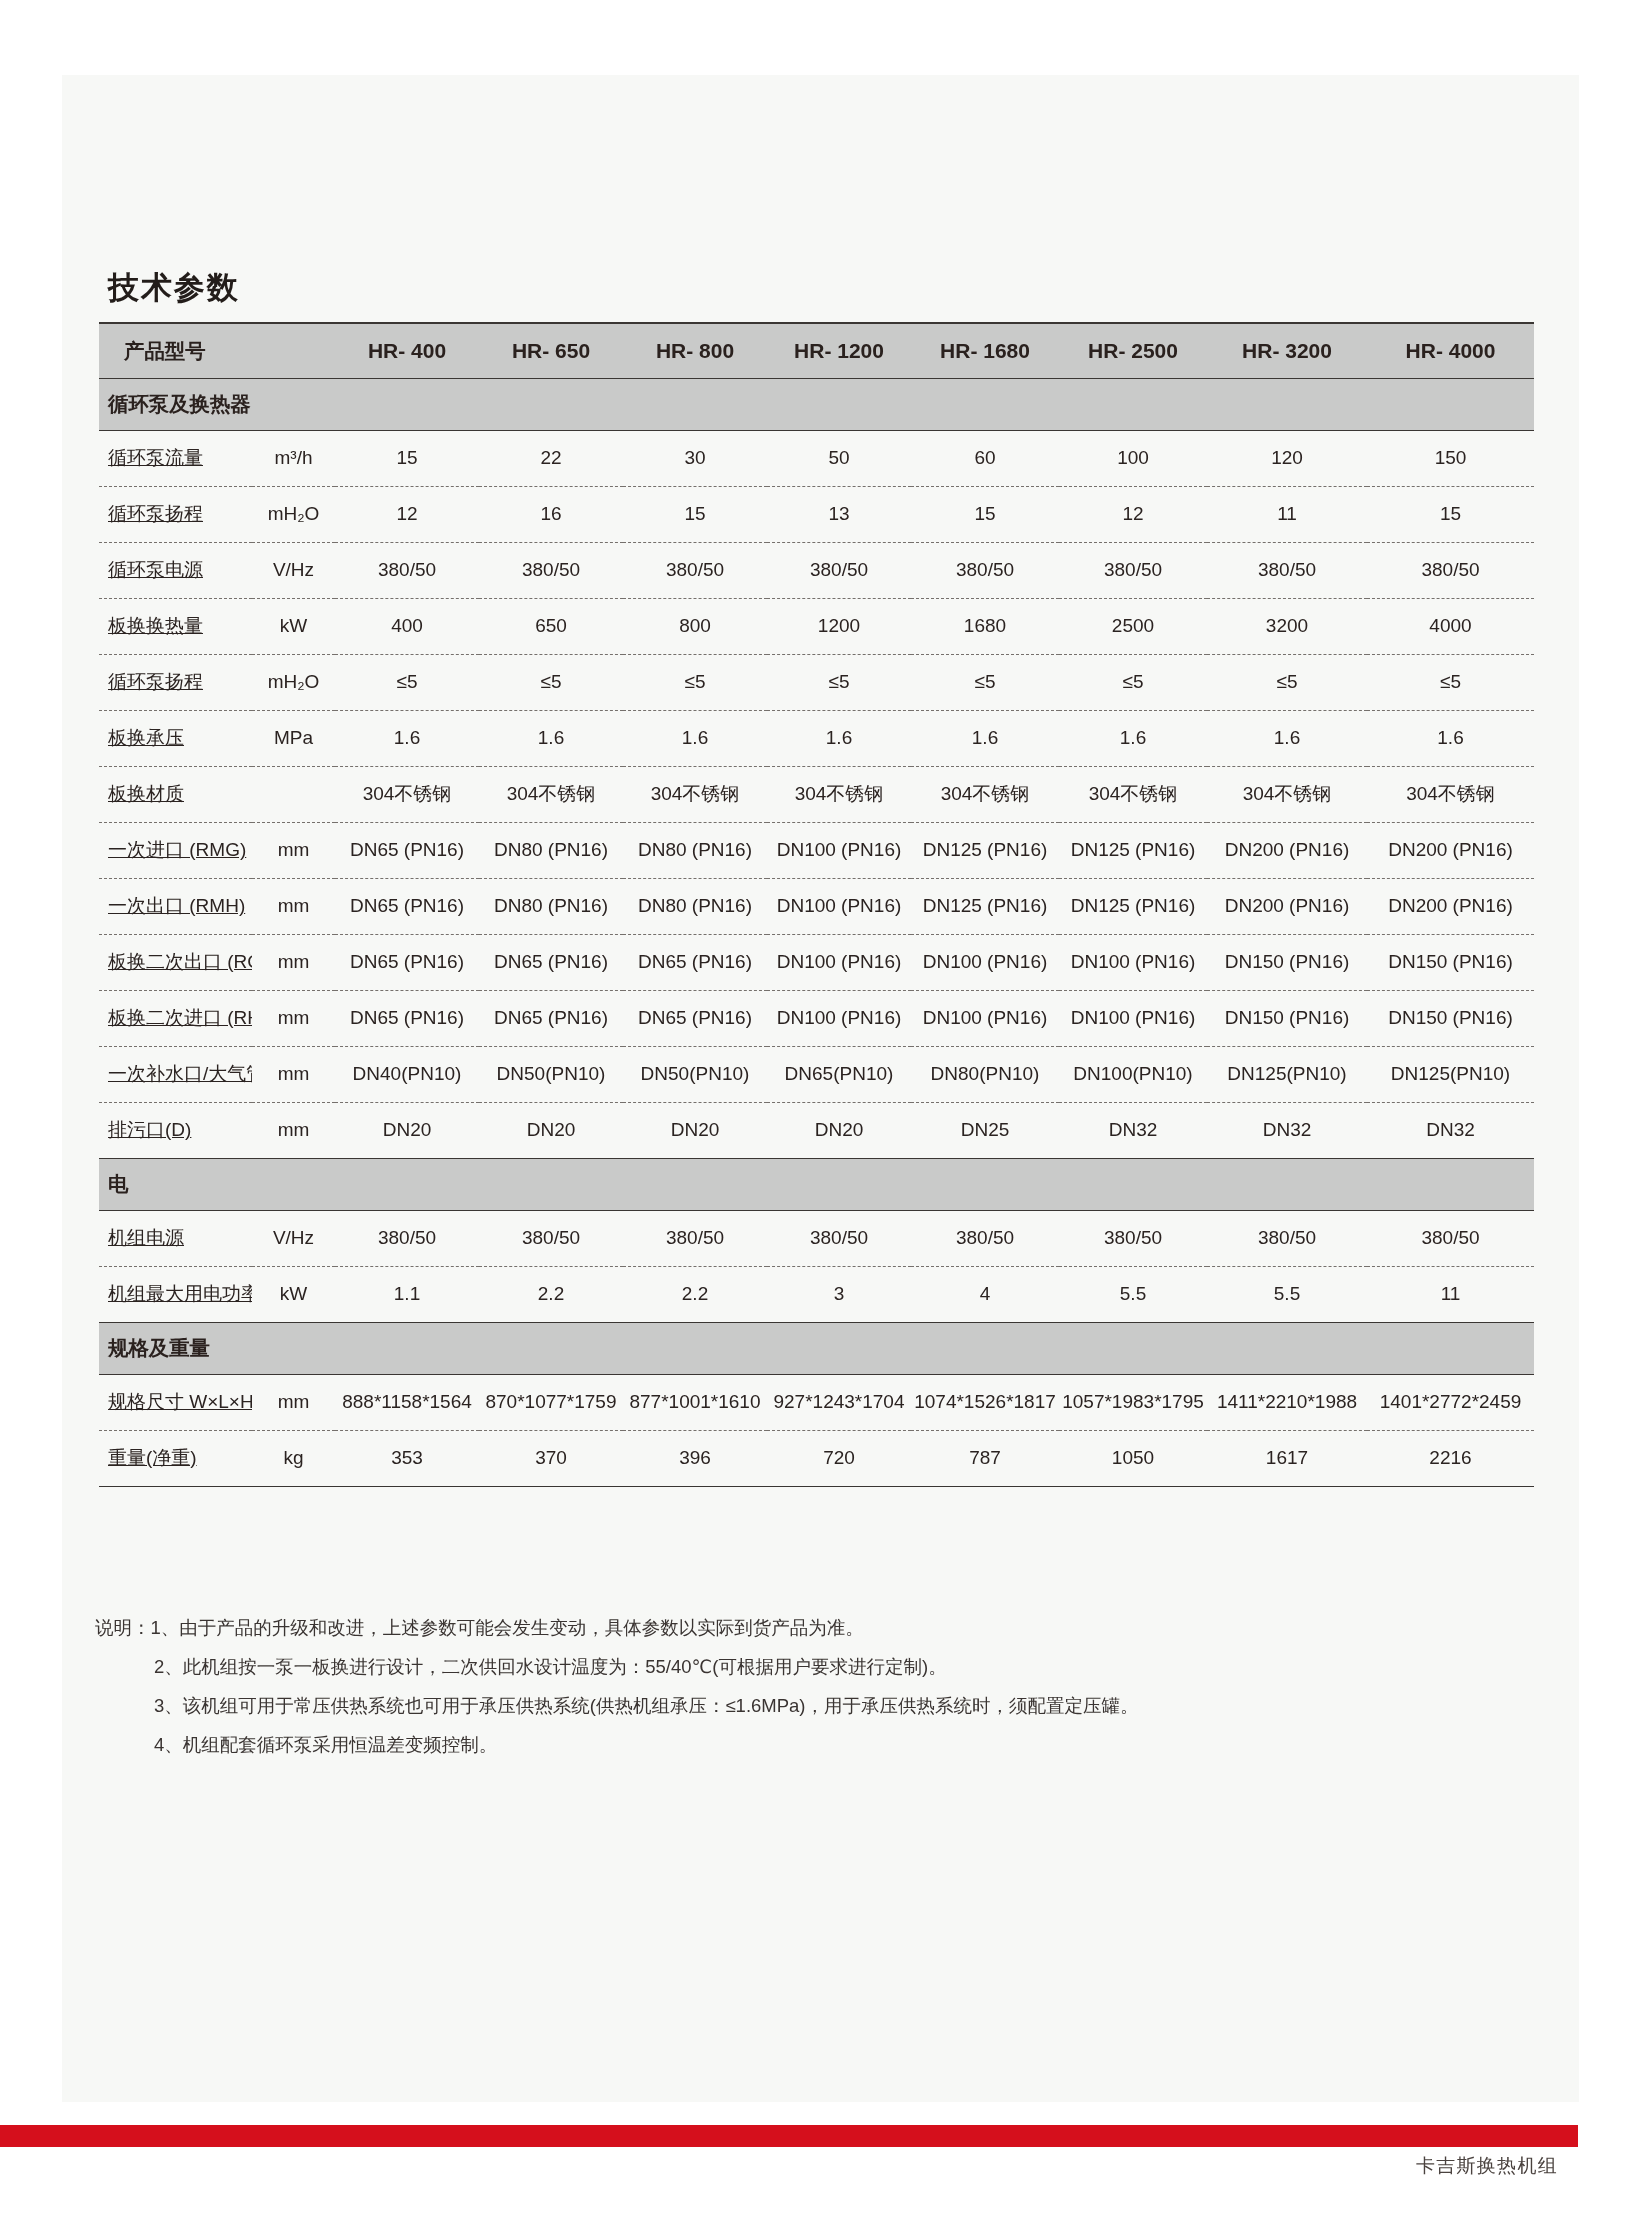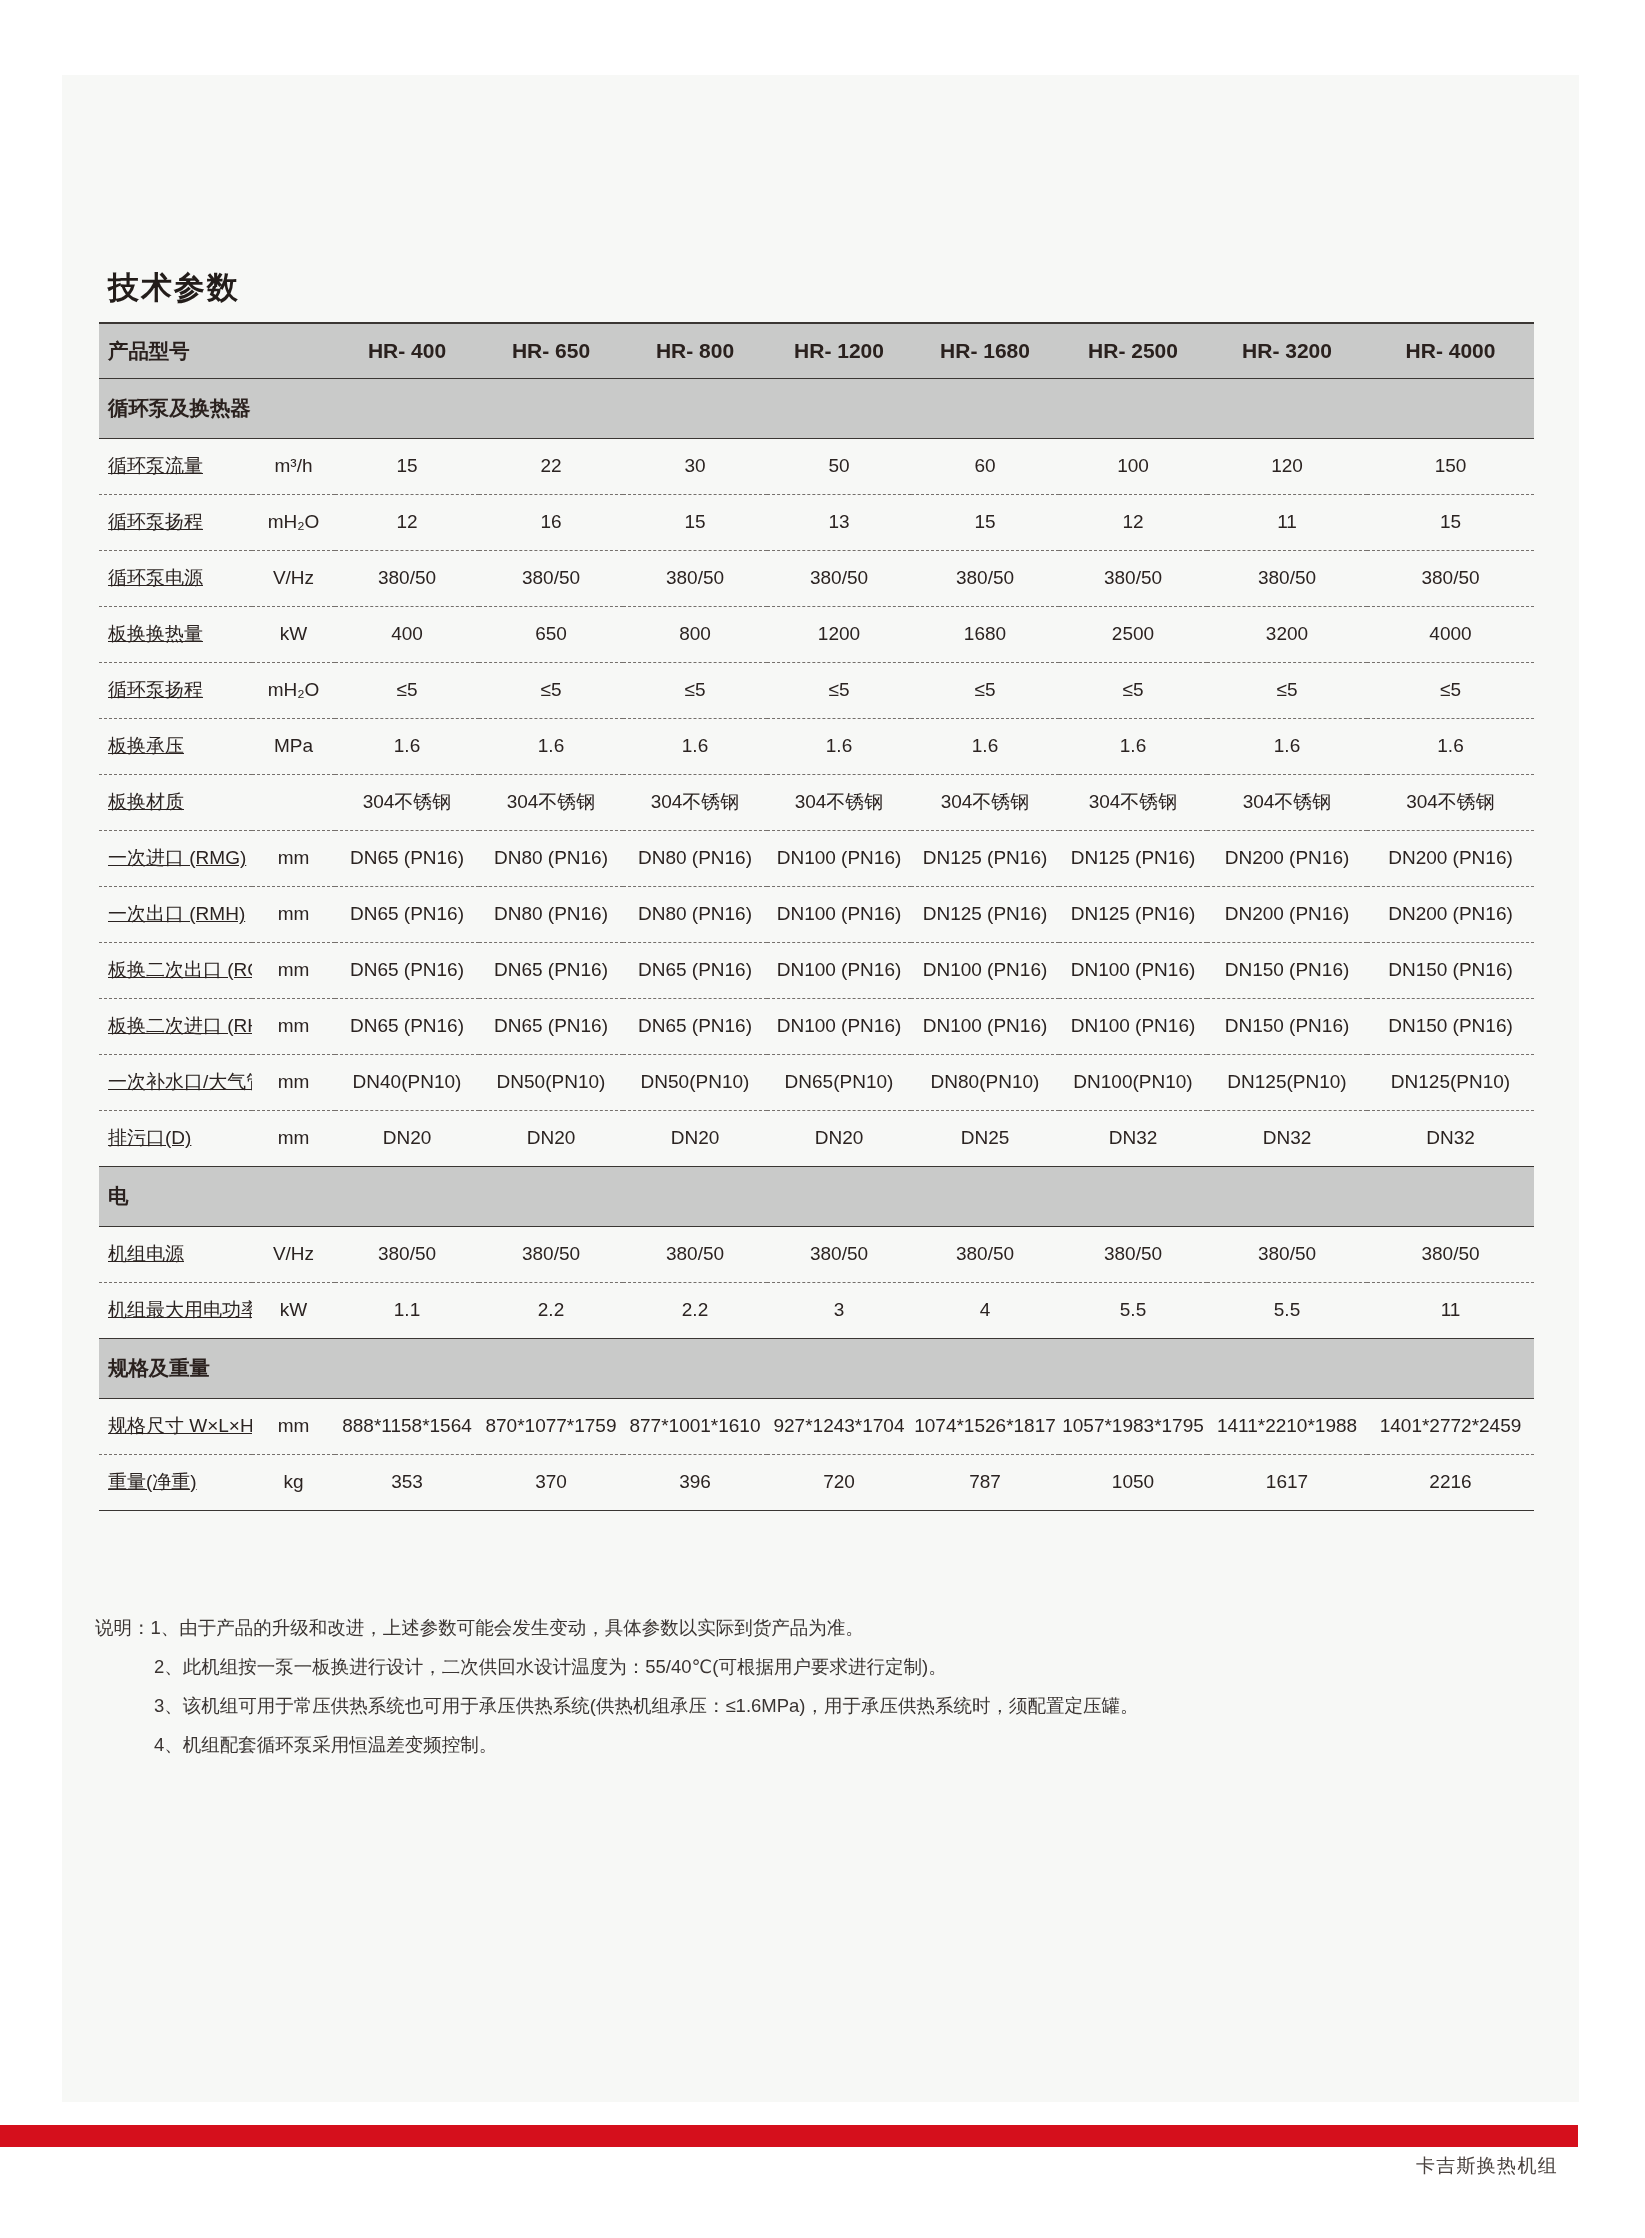--- a/index.html
+++ b/index.html
@@ -13,23 +13,23 @@
     color:#231d1a; letter-spacing:1.9px; line-height:1.1; }
 
   table.spec { position:absolute; left:99px; top:322px; width:1433px;
     border-collapse:collapse; table-layout:fixed; }
   table.spec td { vertical-align:middle; text-align:center; font-size:19px; color:#2b2321;
     padding:0 2.6px; overflow:hidden; white-space:nowrap; }
 
   tr.model-row { height:55px; }
   tr.model-row td { background:#c9cac9; border-top:2.6px solid #3a3633; border-bottom:1.3px solid #3a3633;
     font-weight:bold; font-size:21px; color:#2a211e; }
-  tr.model-row td.label-cell { text-align:left; padding-left:9px; font-size:20.4px; }
-
-  tr.section-row { height:60px; }
+  tr.model-row td.label-cell { text-align:left; padding-left:25px; font-size:20.4px; }
+
+  tr.section-row { height:52px; }
   tr.section-row td { background:#c9cac9; border-top:1.3px solid #3a3633; border-bottom:1.3px solid #3a3633;
     font-weight:bold; font-size:20.4px; text-align:left; padding-left:9px; color:#2a211e; }
 
   tr.data-row { height:56px; }
   tr.data-row td { border-bottom:0.6px dashed #75706c; background:transparent; }
   tr.data-row td.label-cell { text-align:left; padding-left:9px;text-decoration:underline; }
   tr.data-row.table-end td { border-bottom:1.9px solid #3a3633; }
 
   .notes { position:absolute; left:95px; top:1608px; font-size:18.5px; color:#3a3432; }
   .note-line { height:39px; line-height:39px; white-space:nowrap; }

